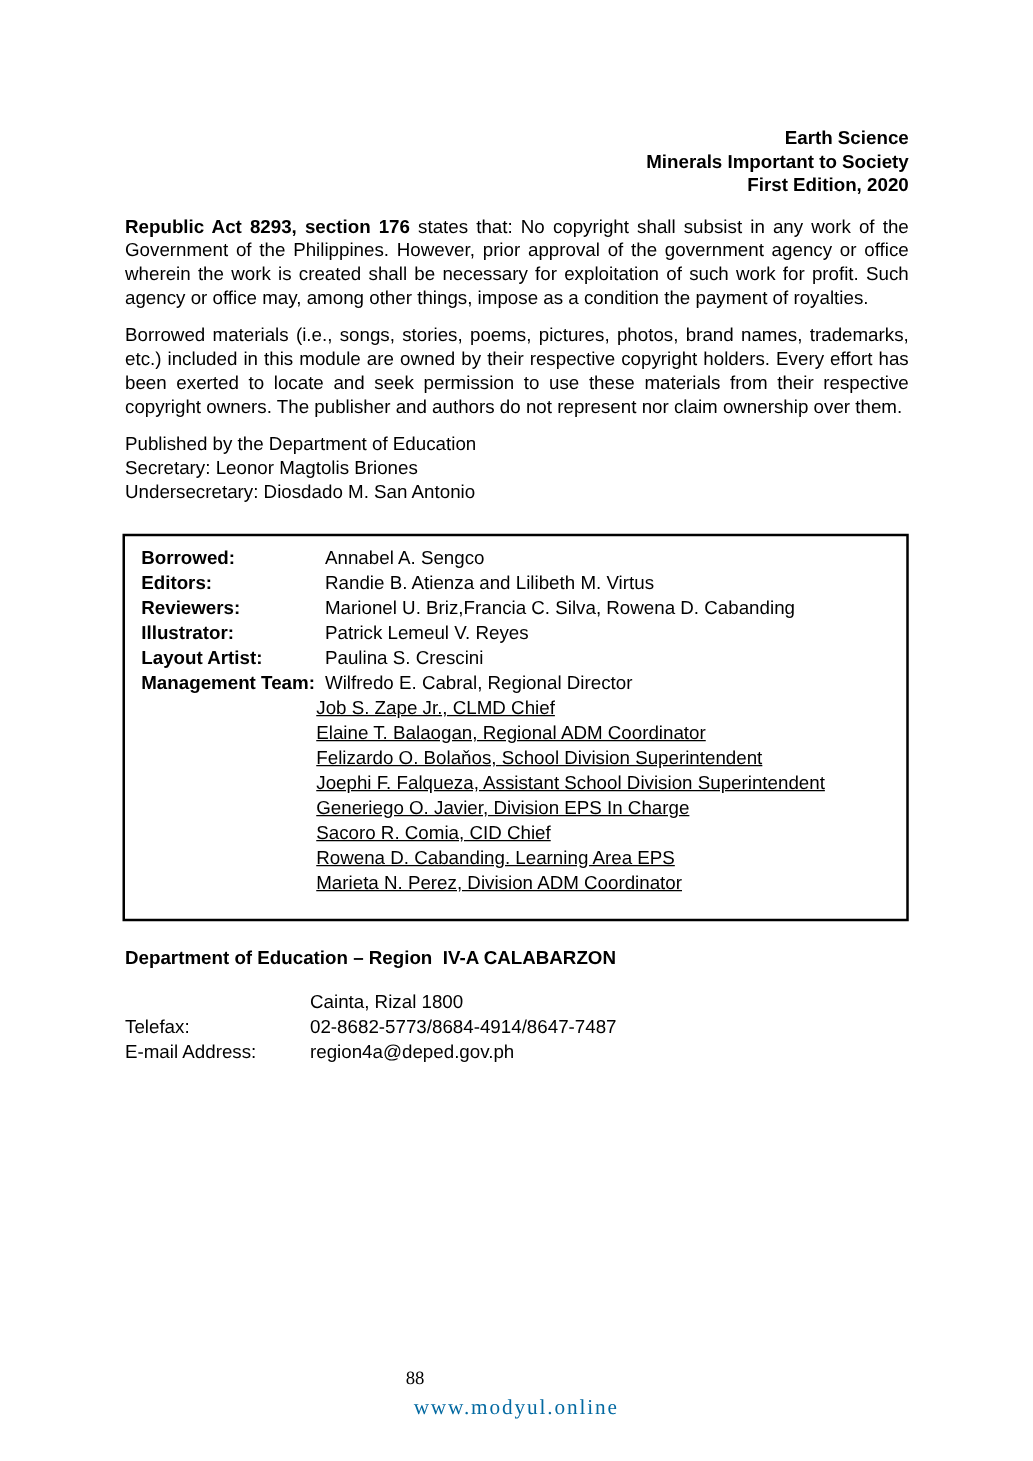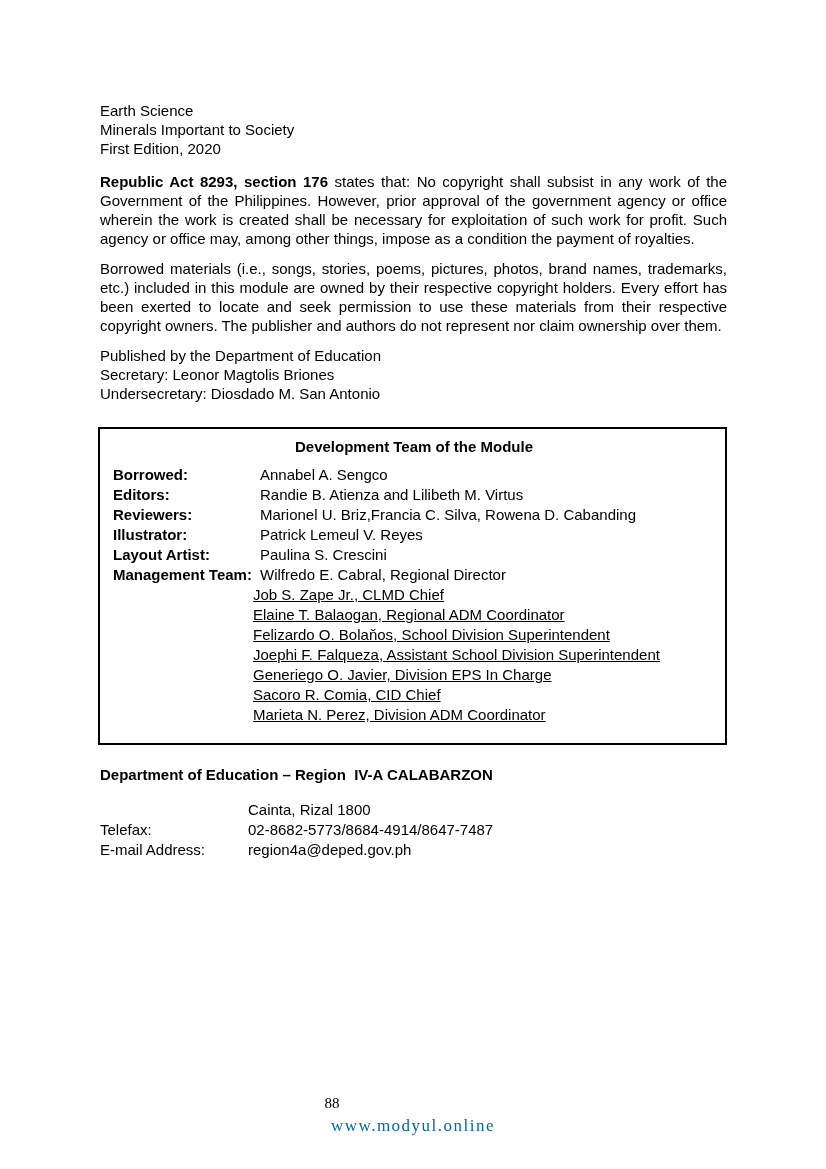--- a/index.html
+++ b/index.html
@@ -12,21 +12,21 @@
     font-family: "Liberation Sans", sans-serif;
     font-size: 15px;
     color: #000000;
   }
   .content {
     position: absolute;
     left: 100px;
     top: 101px;
     width: 627px;
   }
-  .header-block { font-weight: normal; }
+  .header-block { font-weight: bold; text-align: right; }
   .header-block .hline { line-height: 19px; }
   .para {
     margin: 0;
     text-align: justify;
     line-height: 19px;
   }
   .p1 { margin-top: 14px; }
   .p2 { margin-top: 11px; }
   .bold { font-weight: bold; }
   .published { margin-top: 11px; }
@@ -94,21 +94,20 @@
 
     <p class="para p2">Borrowed materials (i.e., songs, stories, poems, pictures, photos, brand names, trademarks, etc.) included in this module are owned by their respective copyright holders. Every effort has been exerted to locate and seek permission to use these materials from their respective copyright owners. The publisher and authors do not represent nor claim ownership over them.</p>
 
     <div class="published">
       <div class="pline">Published by the Department of Education</div>
       <div class="pline">Secretary: Leonor Magtolis Briones</div>
       <div class="pline">Undersecretary: Diosdado M. San Antonio</div>
     </div>
 
     <div class="dev-box">
-      <div class="dev-box-title">Development Team of the Module</div>
 
       <div class="dt-row">
         <span class="dt-label">Borrowed:</span>
         <span class="dt-value">Annabel A. Sengco</span>
       </div>
       <div class="dt-row">
         <span class="dt-label">Editors:</span>
         <span class="dt-value">Randie B. Atienza and Lilibeth M. Virtus</span>
       </div>
       <div class="dt-row">
@@ -127,20 +126,21 @@
         <span class="dt-label">Management Team:</span>
         <span class="dt-value">Wilfredo E. Cabral, Regional Director</span>
       </div>
 
       <div class="dt-cont">Job S. Zape Jr., CLMD Chief</div>
       <div class="dt-cont">Elaine T. Balaogan, Regional ADM Coordinator</div>
       <div class="dt-cont">Felizardo O. Bolaňos, School Division Superintendent</div>
       <div class="dt-cont">Joephi F. Falqueza, Assistant School Division Superintendent</div>
       <div class="dt-cont">Generiego O. Javier, Division EPS In Charge</div>
       <div class="dt-cont">Sacoro R. Comia, CID Chief</div>
+      <div class="dt-cont">Rowena D. Cabanding. Learning Area EPS</div>
       <div class="dt-cont">Marieta N. Perez, Division ADM Coordinator</div>
     </div>
 
     <div class="region-heading">Department of Education – Region  IV-A CALABARZON</div>
 
     <div class="contact">
       <div class="contact-row">
         <span class="contact-label"></span>
         <span>Cainta, Rizal 1800</span>
       </div>

